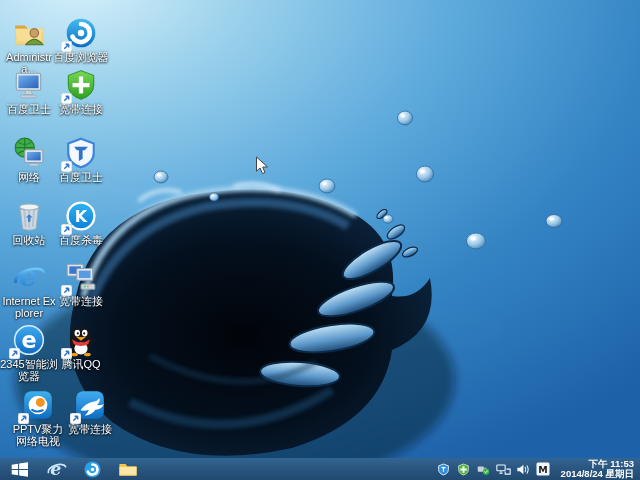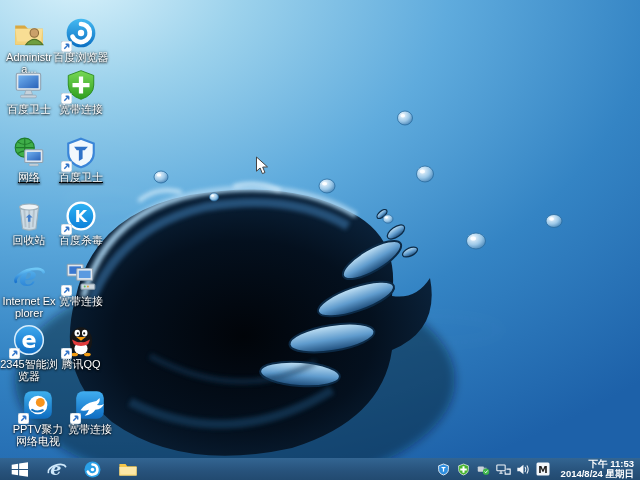--- a/index.html
+++ b/index.html
@@ -22,21 +22,21 @@
   .icon-cell .glyph{width:34px;height:34px;margin:0 auto;position:relative;}
   .icon-cell .glyph svg{width:100%;height:100%;display:block;}
   .icon-cell .lbl{
     margin-top:1px;font-size:11px;line-height:12px;color:#fff;
     text-shadow:0 1px 2px rgba(0,0,0,.9),0 0 3px rgba(0,0,0,.7);
     word-break:break-all;
   }
   .sc{position:absolute;left:-3px;bottom:-2px;width:11px;height:11px;}
   .sc svg{width:11px;height:11px;display:block;}
   .c1{left:0;} .c2{left:52px;}
-  .r1{top:16px;} .r2{top:68px;} .r3{top:136px;text-decoration:underline;} .r4{top:199px;}
+  .r1{top:16px;} .r2{top:68px;} .r3{top:136px;} .r4{top:199px;}
   .r5{top:260px;} .r6{top:323px;} .r7{top:388px;padding-left:9px;}
   
   .taskbar{
     position:absolute;left:0;bottom:0;width:640px;height:22px;z-index:10;
     background:linear-gradient(#336592,#27527b 60%,#224a70);
     display:flex;align-items:center;
   }
   .tb-btn{height:22px;display:flex;align-items:center;justify-content:center;}
   .tb-start{width:38px;}
   .tb-app{width:36px;}

